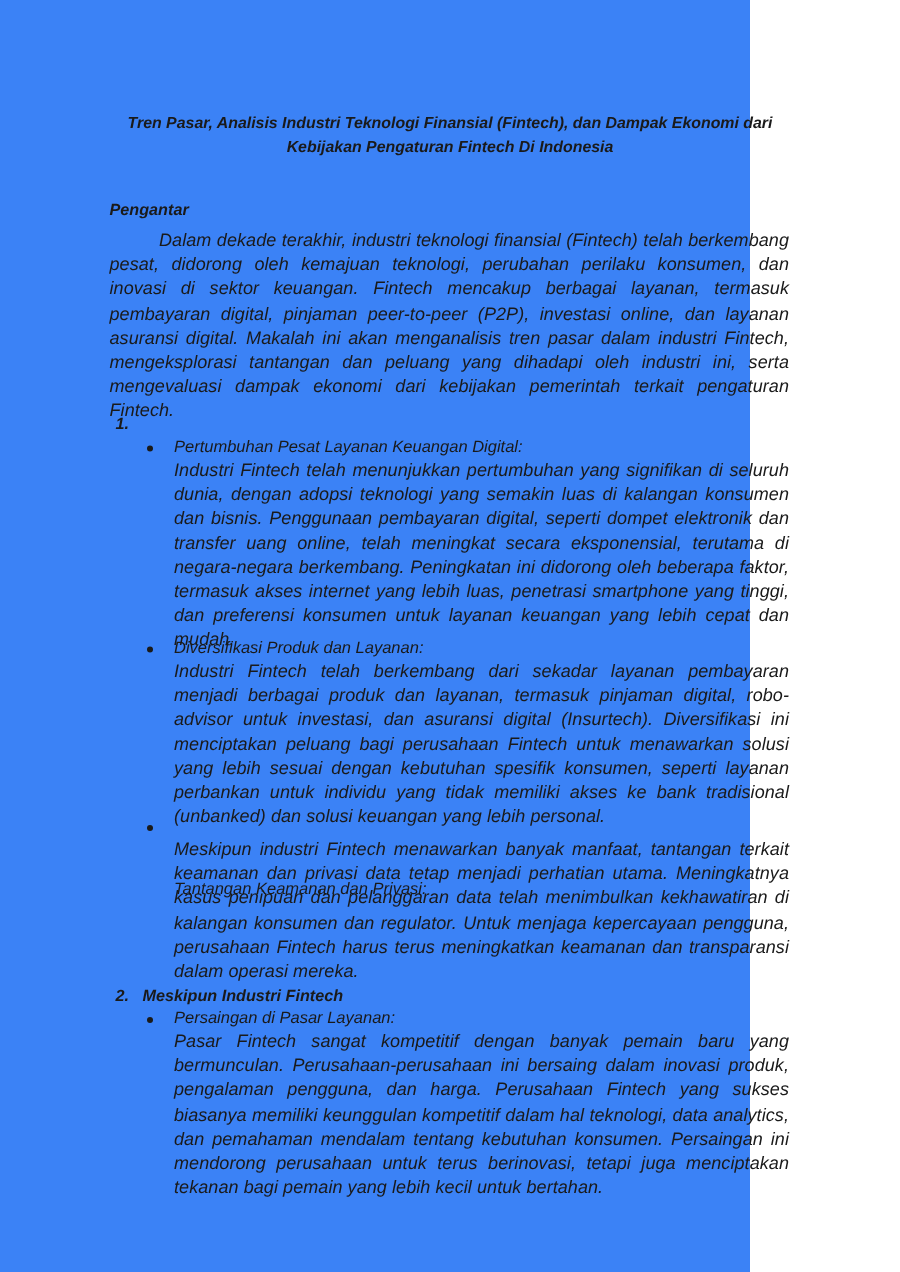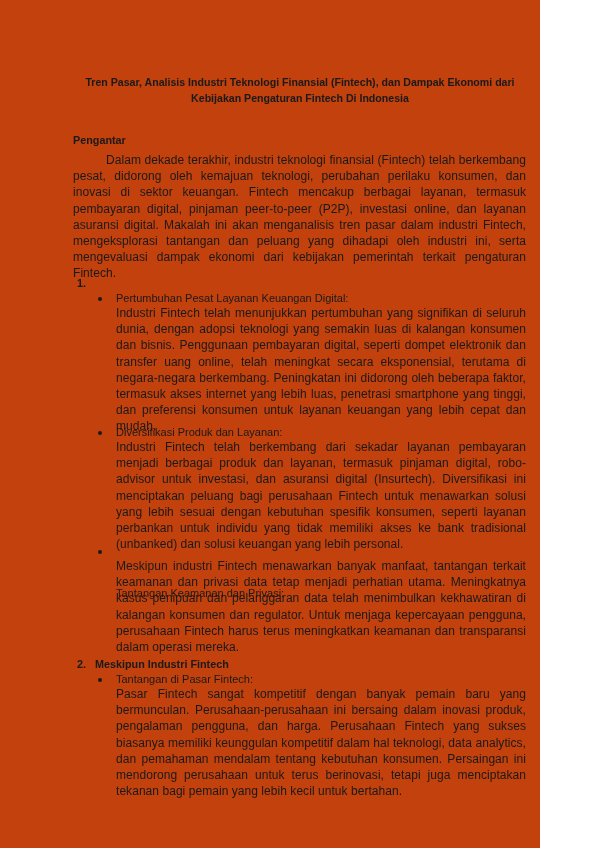--- a/index.html
+++ b/index.html
@@ -1,21 +1,21 @@
 <!DOCTYPE html>
 <html><head>
   <meta charset="utf-8">
   <style>
     html, body { margin: 0; padding: 0; background: #ffffff; }
     body {
       width: 600px; height: 848px; overflow: hidden; position: relative;
       font-family: "Liberation Sans", "DejaVu Sans", sans-serif;
       color: #1a1a1a;
     }
-    .page { position: absolute; left: 0; top: 0; width: 540px; height: 848px; background: #c2410c; }
+    .page { position: absolute; left: 0; top: 0; width: 500px; height: 848px; background: #3b82f6; font-style: italic; }
     .title {
       position: absolute; left: 60px; top: 74px; width: 480px;
       text-align: center; font-weight: bold; font-size: 10.6px; line-height: 16px;
     }
     .section-heading {
       position: absolute; font-weight: bold; font-size: 10.8px; line-height: 14px;
     }
     .para {
       position: absolute; font-size: 12px; line-height: 16.2px; text-align: justify;
       letter-spacing: 0.05px;
@@ -48,16 +48,16 @@
   <div class="para" style="left:116px; top:439px; width:410px;">Industri Fintech telah berkembang dari sekadar layanan pembayaran menjadi berbagai produk dan layanan, termasuk pinjaman digital, robo-advisor untuk investasi, dan asuransi digital (Insurtech). Diversifikasi ini menciptakan peluang bagi perusahaan Fintech untuk menawarkan solusi yang lebih sesuai dengan kebutuhan spesifik konsumen, seperti layanan perbankan untuk individu yang tidak memiliki akses ke bank tradisional (unbanked) dan solusi keuangan yang lebih personal.</div>
 
   <div class="bullet-dot" style="left:98px; top:550px;"></div>
   <div class="bullet-title" style="left:116px; top:544px;margin-top:42px;">Tantangan Keamanan dan Privasi:</div>
   <div class="para" style="left:116px; top:558px; width:410px;">Meskipun industri Fintech menawarkan banyak manfaat, tantangan terkait keamanan dan privasi data tetap menjadi perhatian utama. Meningkatnya kasus penipuan dan pelanggaran data telah menimbulkan kekhawatiran di kalangan konsumen dan regulator. Untuk menjaga kepercayaan pengguna, perusahaan Fintech harus terus meningkatkan keamanan dan transparansi dalam operasi mereka.</div>
 
   <div class="num" style="left:77px; top:657px;">2.</div>
   <div class="section-heading" style="left:95px; top:657px;">Meskipun Industri Fintech</div>
 
   <div class="bullet-dot" style="left:98px; top:678px;"></div>
-  <div class="bullet-title" style="left:116px; top:672px;">Tantangan di Pasar Fintech:</div>
+  <div class="bullet-title" style="left:116px; top:672px;">Persaingan di Pasar Layanan:</div>
   <div class="para" style="left:116px; top:686px; width:410px;">Pasar Fintech sangat kompetitif dengan banyak pemain baru yang bermunculan. Perusahaan-perusahaan ini bersaing dalam inovasi produk, pengalaman pengguna, dan harga. Perusahaan Fintech yang sukses biasanya memiliki keunggulan kompetitif dalam hal teknologi, data analytics, dan pemahaman mendalam tentang kebutuhan konsumen. Persaingan ini mendorong perusahaan untuk terus berinovasi, tetapi juga menciptakan tekanan bagi pemain yang lebih kecil untuk bertahan.</div>
 
 </div>
 
 </body></html>

